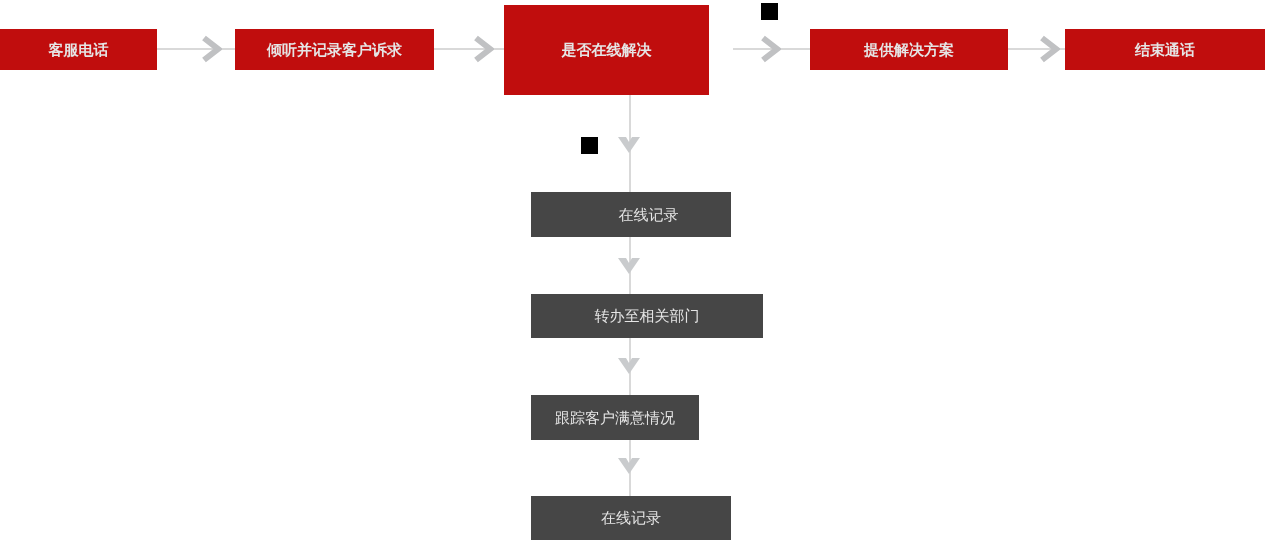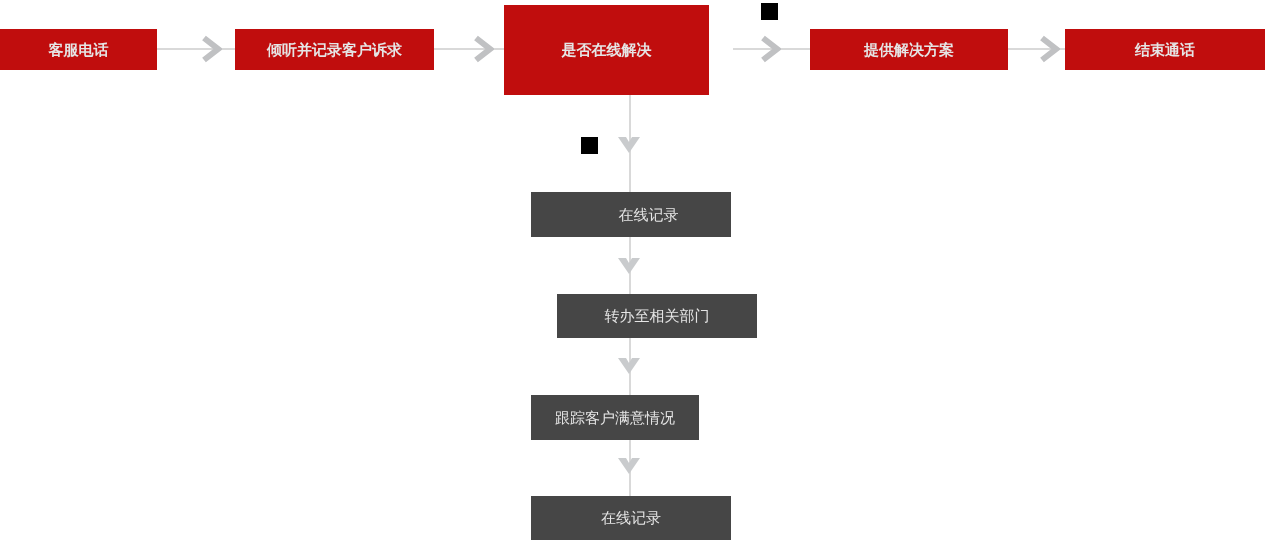--- a/index.html
+++ b/index.html
@@ -109,21 +109,21 @@
   <div class="node node-red" style="left:810px; top:29px; width:198px; height:41px;">
     <span>提供解决方案</span>
   </div>
   <div class="node node-red" style="left:1065px; top:29px; width:200px; height:41px;">
     <span>结束通话</span>
   </div>
 
   <div class="node node-gray" style="left:531px; top:192px; width:200px; height:45px;padding-left:35px;">
     <span>在线记录</span>
   </div>
-  <div class="node node-gray" style="left:557px; top:294px; width:200px; height:44px;">
+  <div class="node node-gray" style="left:531px; top:294px; width:232px; height:44px;">
     <span>转办至相关部门</span>
   </div>
   <div class="node node-gray" style="left:531px; top:395px; width:168px; height:45px;">
     <span>跟踪客户满意情况</span>
   </div>
   <div class="node node-gray" style="left:531px; top:496px; width:200px; height:44px;">
     <span>在线记录</span>
   </div>
 
 </div>

